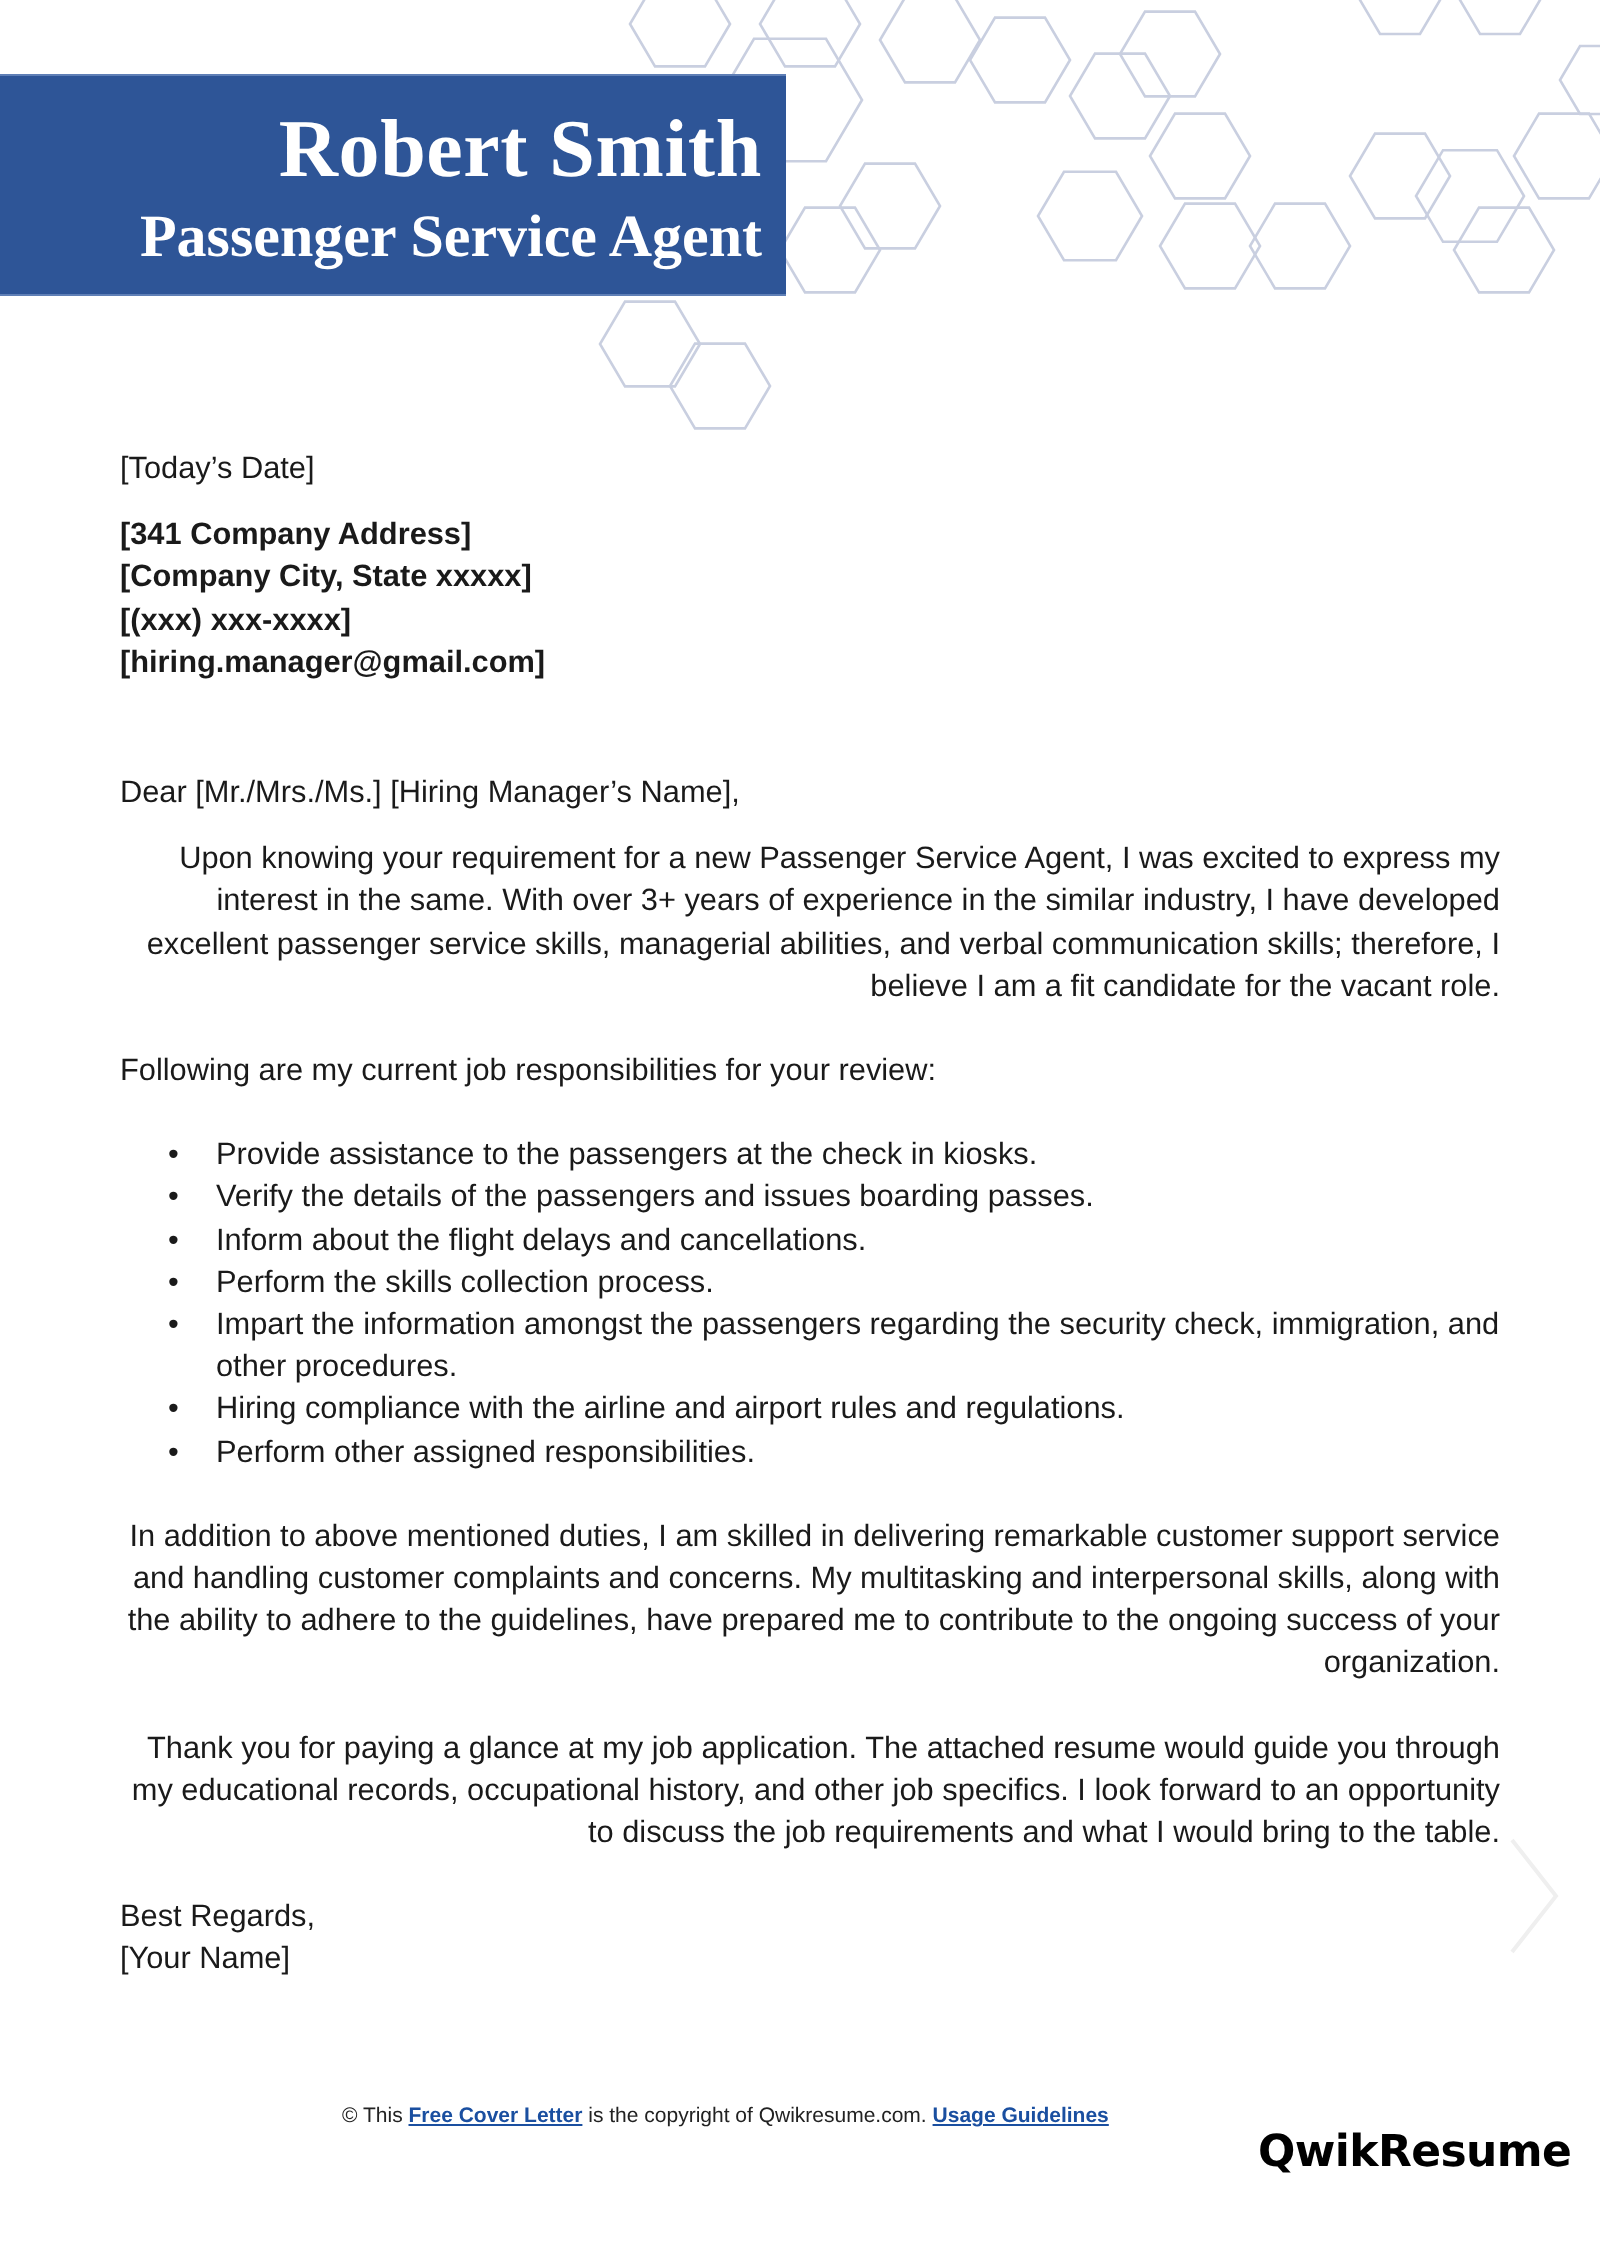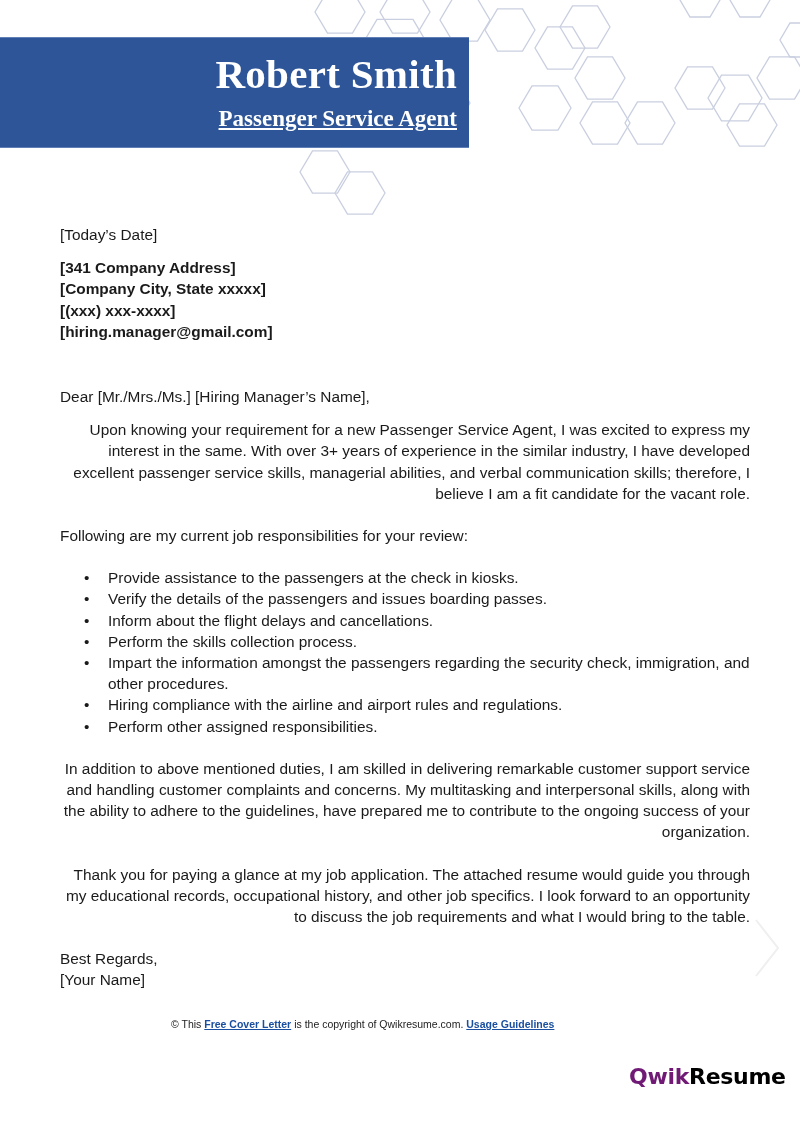--- a/index.html
+++ b/index.html
@@ -1,46 +1,46 @@
 <!DOCTYPE html>
 <html><head>
 <meta charset="utf-8">
 <style>
   html, body { margin: 0; padding: 0; background: #ffffff; }
   body { width: 800px; height: 1131px; position: relative; overflow: hidden;
          font-family: "Liberation Sans", sans-serif; color: #1a1a1a; }
   .hex-layer { position: absolute; left: 0; top: 0; width: 800px; height: 260px; pointer-events: none; }
   .hex-layer polygon { fill: none; stroke: #c9cfe0; stroke-width: 1.3; }
-  .banner { position: absolute; left: 0; top: 37px; width: 469px; height: 109px;
+  .banner { position: absolute; left: 0; top: 37px; width: 393px; height: 109px;
             background: #2e5597; border-top: 1px solid #5f7fb6; border-bottom: 1px solid #5f7fb6; }
   .banner .name { position: absolute; right: 12px; top: 12px; margin: 0;
                   font-family: "Liberation Serif", serif; font-weight: bold; font-size: 41px;
                   color: #ffffff; letter-spacing: 0.3px; line-height: 48px; white-space: nowrap; }
   .banner .role { position: absolute; right: 12px; top: 64px; margin: 0;
-                  font-family: "Liberation Serif", serif; font-weight: bold; font-size: 23px;
-                  color: #ffffff; line-height: 34px; white-space: nowrap; text-decoration: underline; }
+                  font-family: "Liberation Serif", serif; font-weight: bold; font-size: 30px;
+                  color: #ffffff; line-height: 34px; white-space: nowrap; }
   .content { position: absolute; left: 60px; top: 224px; width: 690px;
              font-size: 15.4px; line-height: 21.2px; }
   .content p { margin: 0; }
   .date { margin-bottom: 12px !important; }
   .addr-line { display: block; font-weight: bold; }
   .salutation { margin-top: 44px !important; margin-bottom: 12px !important; }
   .para { margin-bottom: 21px !important; text-align: right; }
   .intro-list { margin-bottom: 21px !important; }
   ul.duties { list-style: none; margin: 0 0 21px 0; padding: 0; }
   ul.duties li { position: relative; padding-left: 48px; }
   ul.duties li .bullet { position: absolute; left: 24px; top: 0; }
   .closing-line { display: block; }
   .chevron-deco { position: absolute; left: 752px; top: 918px; width: 30px; height: 60px; pointer-events: none; }
   .chevron-deco polyline { fill: none; stroke: #efefef; stroke-width: 2; }
-  .footer { position: absolute; left: 171px; top: 1018px; font-size: 10.5px; color: #222; white-space: nowrap; }
+  .footer { position: absolute; left: 171px; top: 1052px; font-size: 10.5px; color: #222; white-space: nowrap; }
   .footer a { color: #1a4fa0; font-weight: bold; text-decoration: underline; }
   .logo { position: absolute; left: 629px; top: 1064px; font-size: 22px; font-weight: bold;
           letter-spacing: -0.3px; white-space: nowrap; font-family: "DejaVu Sans", sans-serif; }
-  .logo .qwik { color: #701a75; }
+  .logo .qwik { color: #000000; }
   .logo .resume { color: #000000; }
 </style>
 </head>
 <body>
 
 <svg class="hex-layer" viewBox="0 0 800 260">
   <g id="hex-group">
       <polygon points="365.0,12.0 352.5,33.2 327.5,33.2 315.0,12.0 327.5,-9.2 352.5,-9.2"></polygon>
       <polygon points="430.0,12.0 417.5,33.2 392.5,33.2 380.0,12.0 392.5,-9.2 417.5,-9.2"></polygon>
       <polygon points="431.0,50.0 413.0,80.6 377.0,80.6 359.0,50.0 377.0,19.4 413.0,19.4"></polygon>

